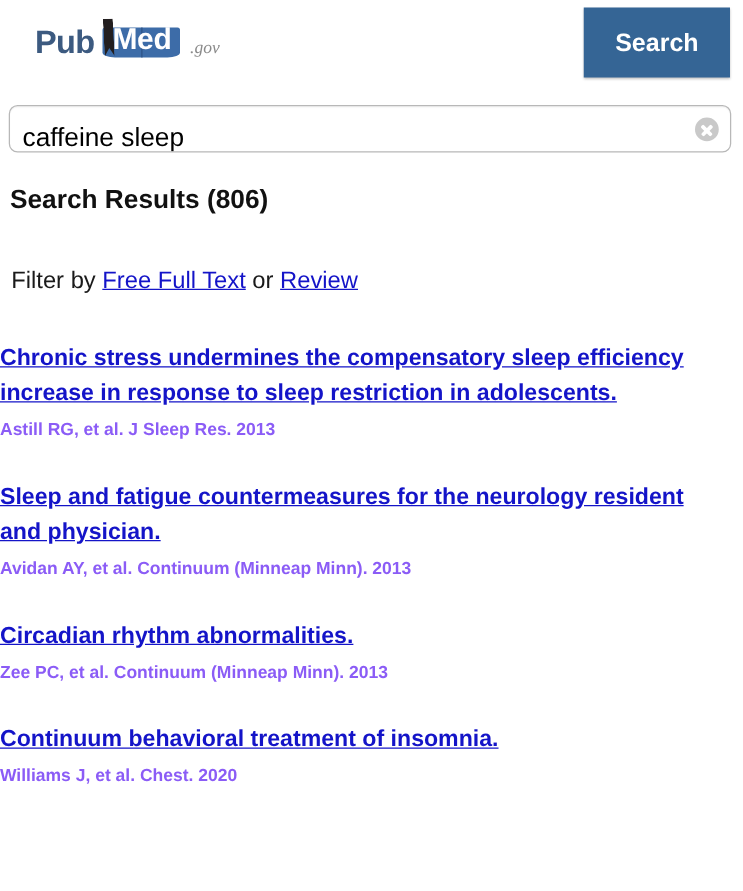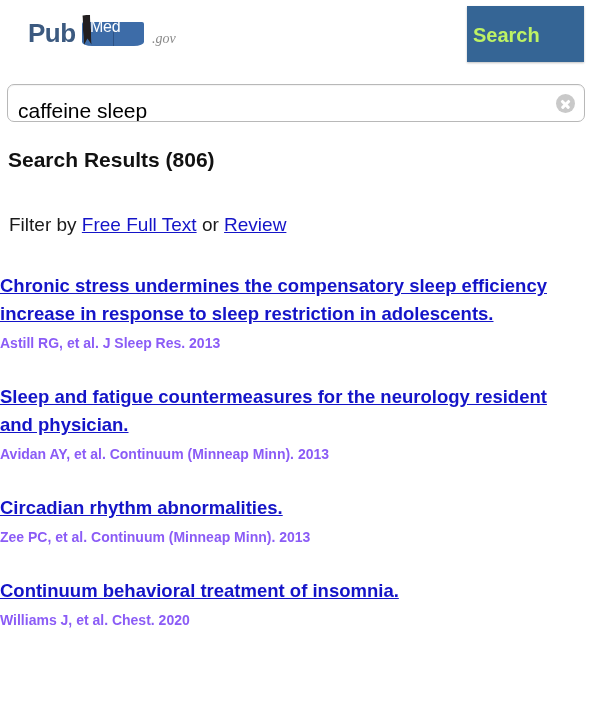--- a/index.html
+++ b/index.html
@@ -75,22 +75,22 @@
     width: 8px;
     height: 30px;
     background: #231f20;
     clip-path: polygon(0 0, 100% 0, 100% 100%, 50% 78%, 0 100%);
     transform: rotate(-3deg);
   }
   .logo-med {
     position: absolute;
     left: 62px;
     top: 4px;
-    font-weight: normal;
-    font-size: 16px;
+    font-weight: bold;
+    font-size: 24px;
     color: #ffffff;
     letter-spacing: -0.3px;
   }
   .logo-gov {
     position: absolute;
     left: 124px;
     top: 17px;
     font-family: "Liberation Serif", serif;
     font-style: italic;
     font-size: 14px;
@@ -98,25 +98,25 @@
   }
 
   .search-button {
     position: absolute;
     right: 10px;
     top: 6px;
     width: 117px;
     height: 56px;
     background: #356595;
     border: none;
-    color: #bef264;
+    color: #ffffff;
     font-family: "Liberation Sans", sans-serif;
     font-weight: bold;
     font-size: 20px;
-    text-align: left;
+    text-align: center;
     line-height: 56px;
     cursor: pointer;
     box-shadow: 0 1px 2px rgba(0,0,0,0.25);
   }
 
   
   .searchbox-wrap {
     position: absolute;
     left: 7px;
     top: 84px;

